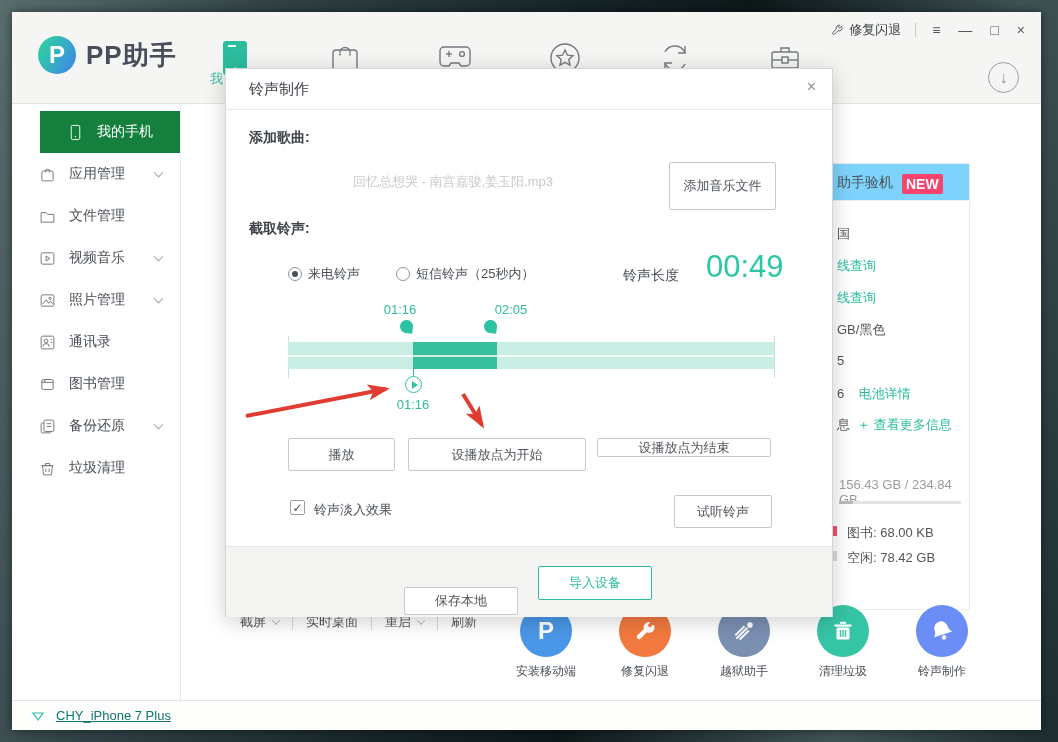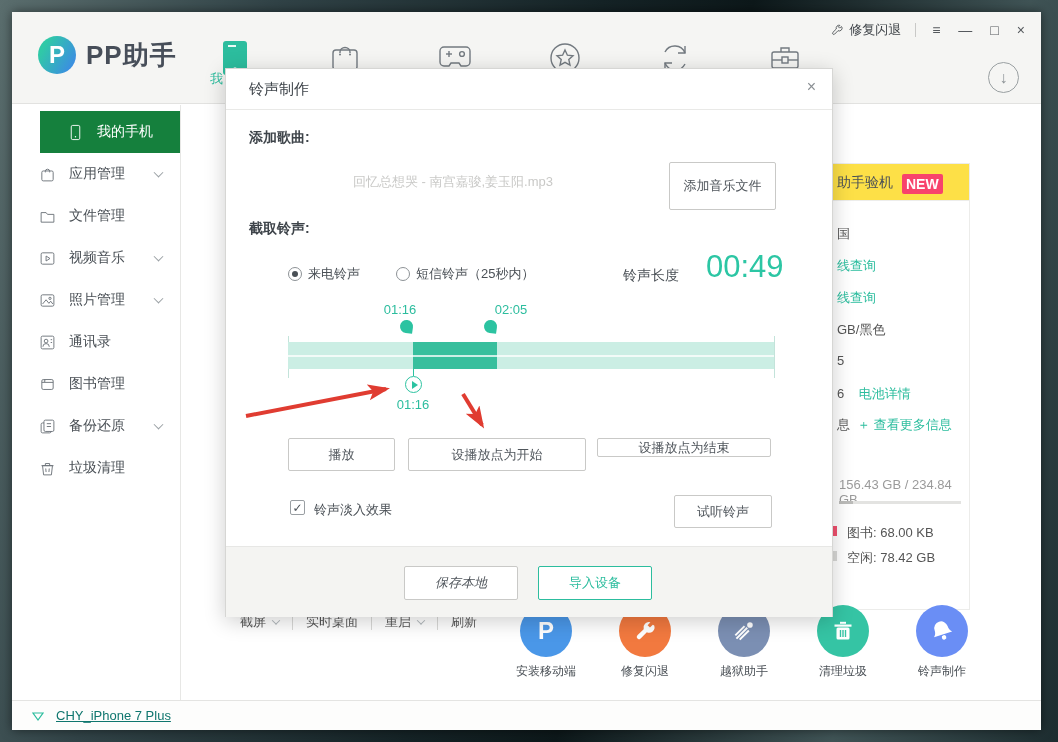--- a/index.html
+++ b/index.html
@@ -33,21 +33,21 @@
   
   #sidebar { position:absolute; left:0; top:93px; width:169px; height:595px; background:#fff; border-right:1px solid #e7e7e5; }
   .side-item { position:relative; height:42px; display:flex; align-items:center; padding-left:27px; font-size:14px; color:#4a5056; cursor:pointer; }
   .side-item svg { stroke:#6b7178; fill:none; stroke-width:1.3; margin-right:13px; }
   .side-item.active { background:#15803d; color:#fff;margin-left:28px; }
   .side-item.active svg { stroke:#fff; }
   .chev { position:absolute; right:18px; top:50%; width:7px; height:7px; border-right:1px solid #9aa0a4; border-bottom:1px solid #9aa0a4; transform:translateY(-70%) rotate(45deg); }
 
   
   #right-panel { position:absolute; left:700px; top:151px; width:258px; height:447px; background:#fff; border:1px solid #ececea; font-size:13px; color:#555; }
-  #right-panel .phead { position:absolute; left:0; top:0; width:100%; height:37px; background:#fde047; border-bottom:1px solid #ededeb; }
+  #right-panel .phead { position:absolute; left:0; top:0; width:100%; height:37px; background:#7dd3fc; border-bottom:1px solid #ededeb; }
   #right-panel .phead .ptitle { position:absolute; left:124px; top:10px; font-size:14px; color:#4a5056; }
   .new-badge { position:absolute; left:189px; top:10px; background:#f8436c; color:#fff; font-size:14px; font-weight:bold; padding:2px 4px; border-radius:2px; }
   .prow { position:absolute; left:124px; white-space:nowrap; }
   .tlink { color:#2cbd9e; cursor:pointer; }
   #storage-line { position:absolute; left:126px; top:313px; color:#9b9b9b; }
   #storage-bar { position:absolute; left:126px; top:337px; width:122px; height:3px; background:#e3e3e1; }
   #storage-bar .fill { width:14px; height:3px; background:#bcbcba; }
   .legend-sliver { position:absolute; width:4px; height:10px; }
 
   
@@ -96,21 +96,21 @@
 
   #btn-play { left:62px; top:369px; width:107px; height:33px; }
   #btn-set-start { left:182px; top:369px; width:178px; height:33px; }
   #btn-set-end { left:371px; top:369px; width:174px; height:19px; }
 
   #fade-check { position:absolute; left:64px; top:431px; width:15px; height:15px; border:1px solid #9a9fa3; border-radius:2px; font-size:12px; color:#4a5056; display:flex; align-items:center; justify-content:center; cursor:pointer; }
   #fade-label { position:absolute; left:88px; top:432px; font-size:13px; color:#4a5056; }
   #btn-preview { left:448px; top:426px; width:98px; height:33px; }
 
   #modal-footer { position:absolute; left:0; top:477px; width:100%; height:71px; background:#f4f4f2; border-top:1px solid #e7e7e5; }
-  #btn-save { left:178px; top:497px; width:114px; height:34px;font-style:italic; }
+  #btn-save { left:178px; top:518px; width:114px; height:28px; }
   #btn-import { left:312px; top:497px; width:114px; height:34px; border-color:#2cbd9e; color:#2cbd9e; }
 </style>
 </head>
 <body>
 
 <div id="window">
 
   <div id="header">
     <div id="logo">
       <div class="badge">P</div>

